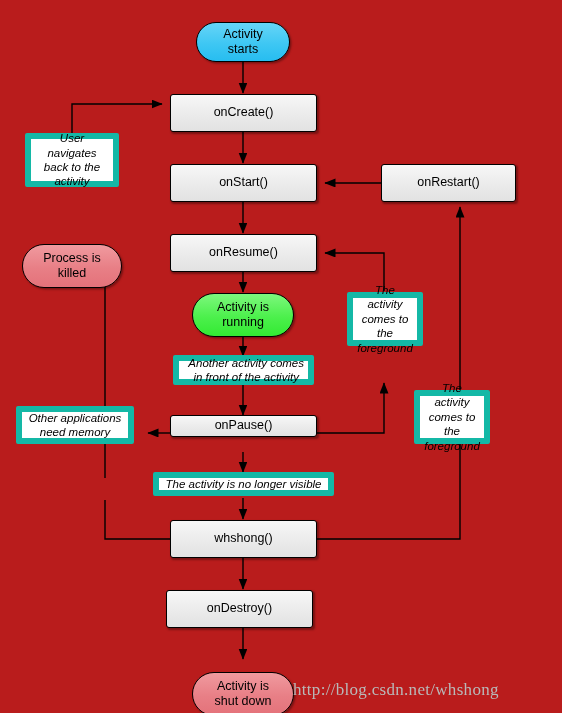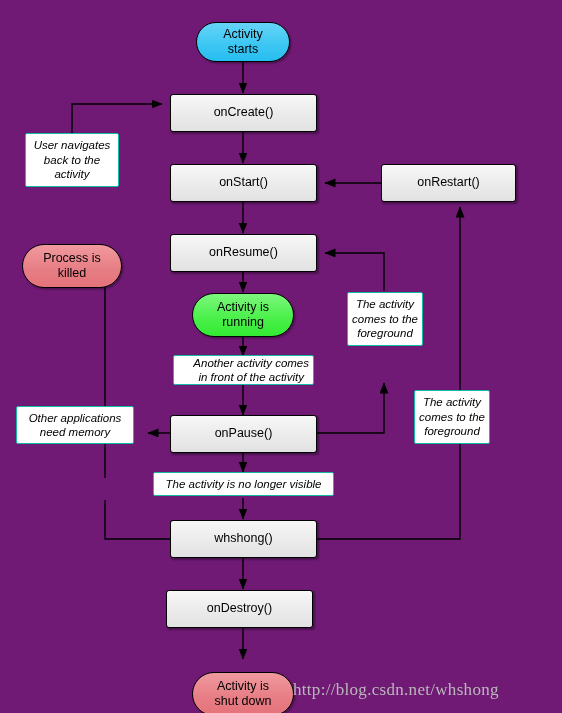--- a/index.html
+++ b/index.html
@@ -4,21 +4,21 @@
 <style>
   html, body {
     margin: 0;
     padding: 0;
     background: #ffffff;
   }
   #canvas {
     position: relative;
     width: 562px;
     height: 713px;
-    background: #701a75;
+    background: #b91c1c;
     font-family: "Liberation Sans", sans-serif;
     overflow: hidden;
   }
   svg.edges {
     position: absolute;
     left: 0;
     top: 0;
     width: 562px;
     height: 713px;
     pointer-events: none;
@@ -58,21 +58,21 @@
     position: absolute;
     box-sizing: border-box;
     display: flex;
     align-items: center;
     justify-content: center;
     text-align: center;
     font-size: 11.5px;
     font-style: italic;
     color: #000000;
     background: #ffffff;
-    border: 1px solid #14b8a6;
+    border: 6px solid #14b8a6;
     border-radius: 2px;
     line-height: 1.25;
     padding: 2px 4px;
   }
   .watermark {
     position: absolute;
     font-family: "Liberation Serif", serif;
     font-size: 17px;
     color: #b9b9b9;
     white-space: nowrap;
@@ -151,21 +151,21 @@
 
   <div class="node rect" style="left:170px; top:234px; width:147px; height:38px;">
     <span>onResume()</span>
   </div>
 
   <div class="node pill green" style="left:192px; top:293px; width:102px; height:44px;">
     <span style="white-space:pre-line">Activity is
 running</span>
   </div>
 
-  <div class="node rect" style="left:170px; top:415px; width:147px; height:38px;">
+  <div class="node rect" style="left:170px; top:415px; width:147px; height:22px;">
     <span>onPause()</span>
   </div>
 
   <div class="node rect" style="left:170px; top:520px; width:147px; height:38px;">
     <span>whshong()</span>
   </div>
 
   <div class="node rect" style="left:166px; top:590px; width:147px; height:38px;">
     <span>onDestroy()</span>
   </div>

